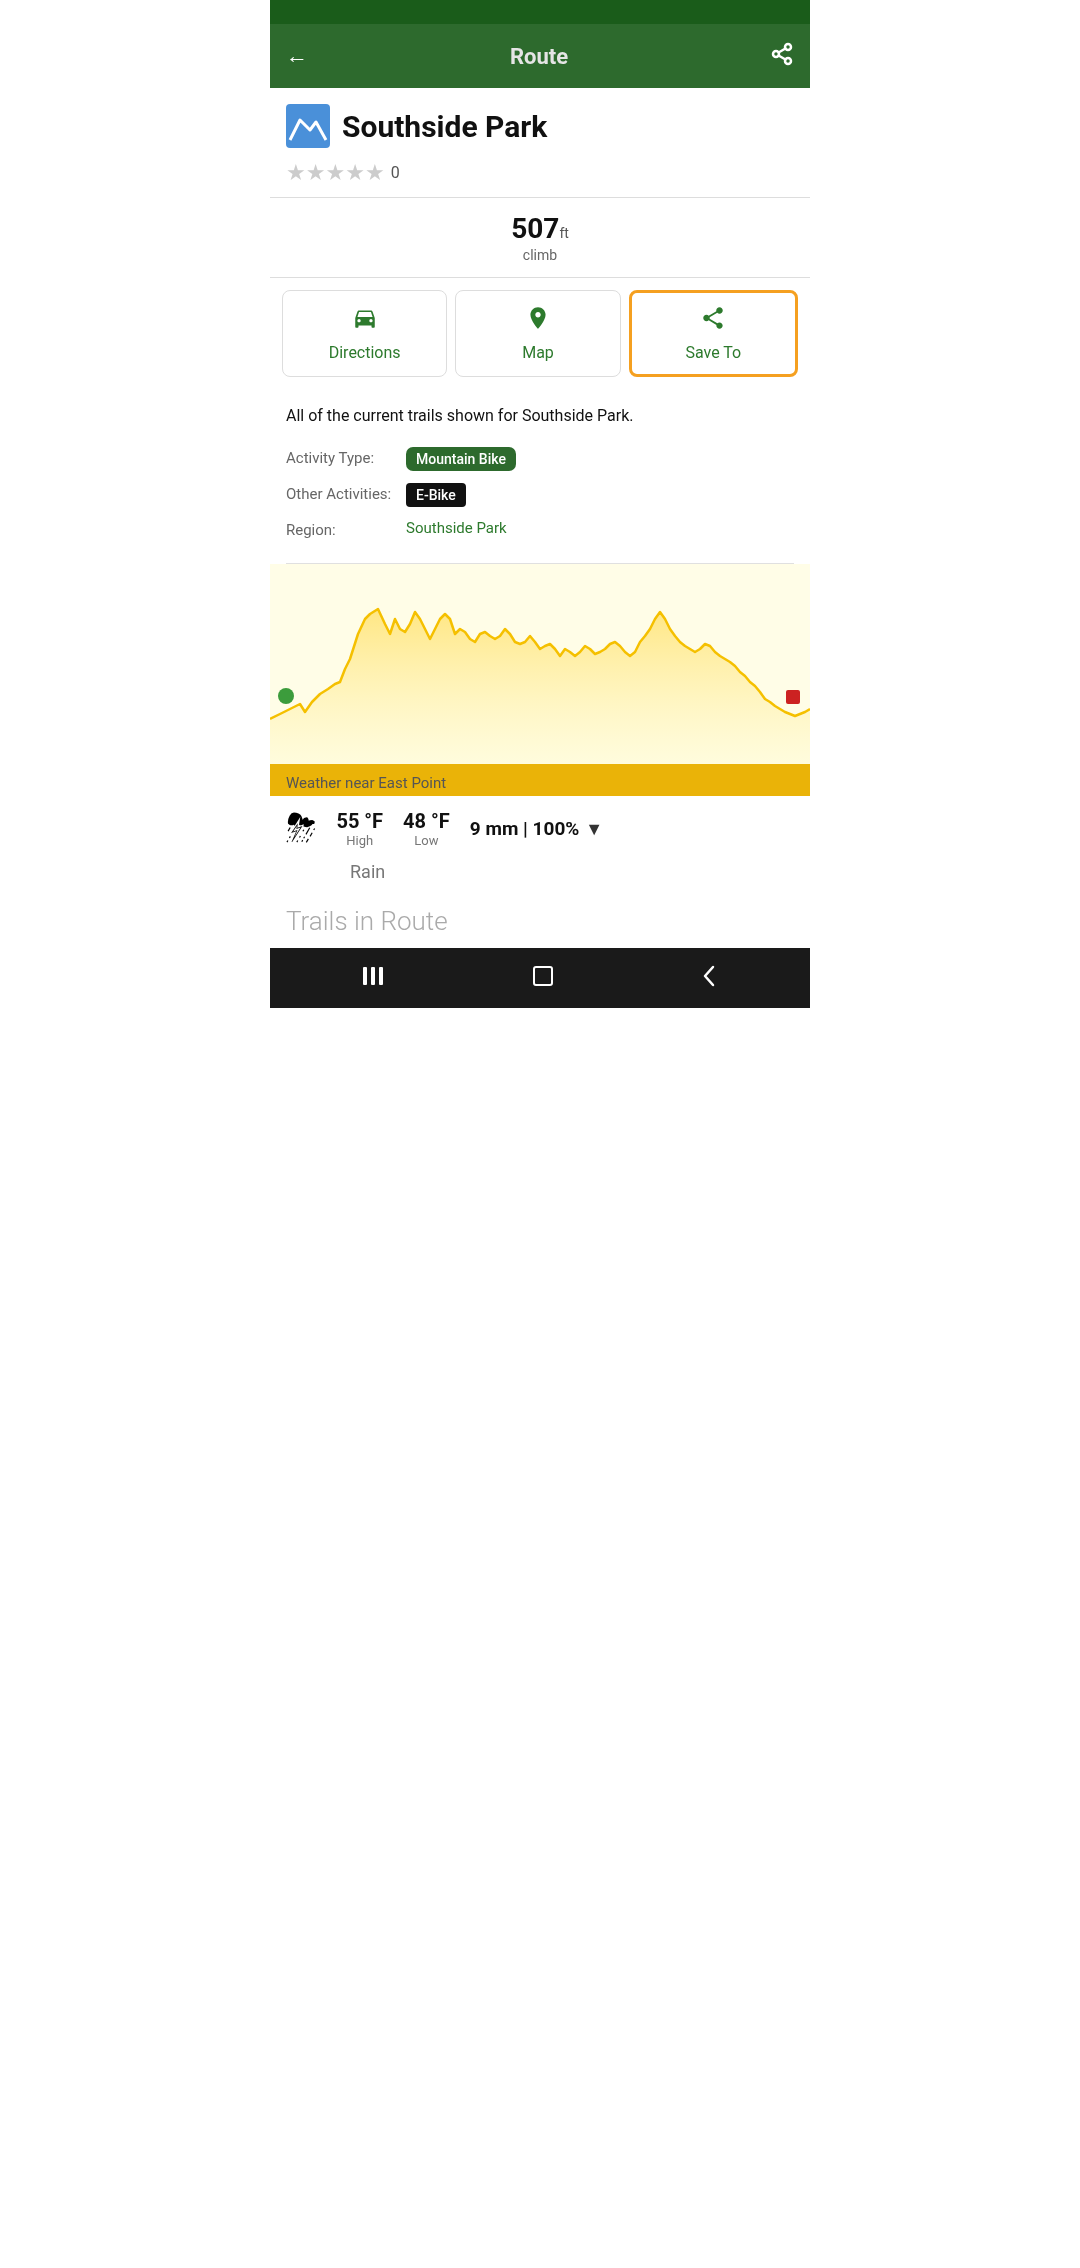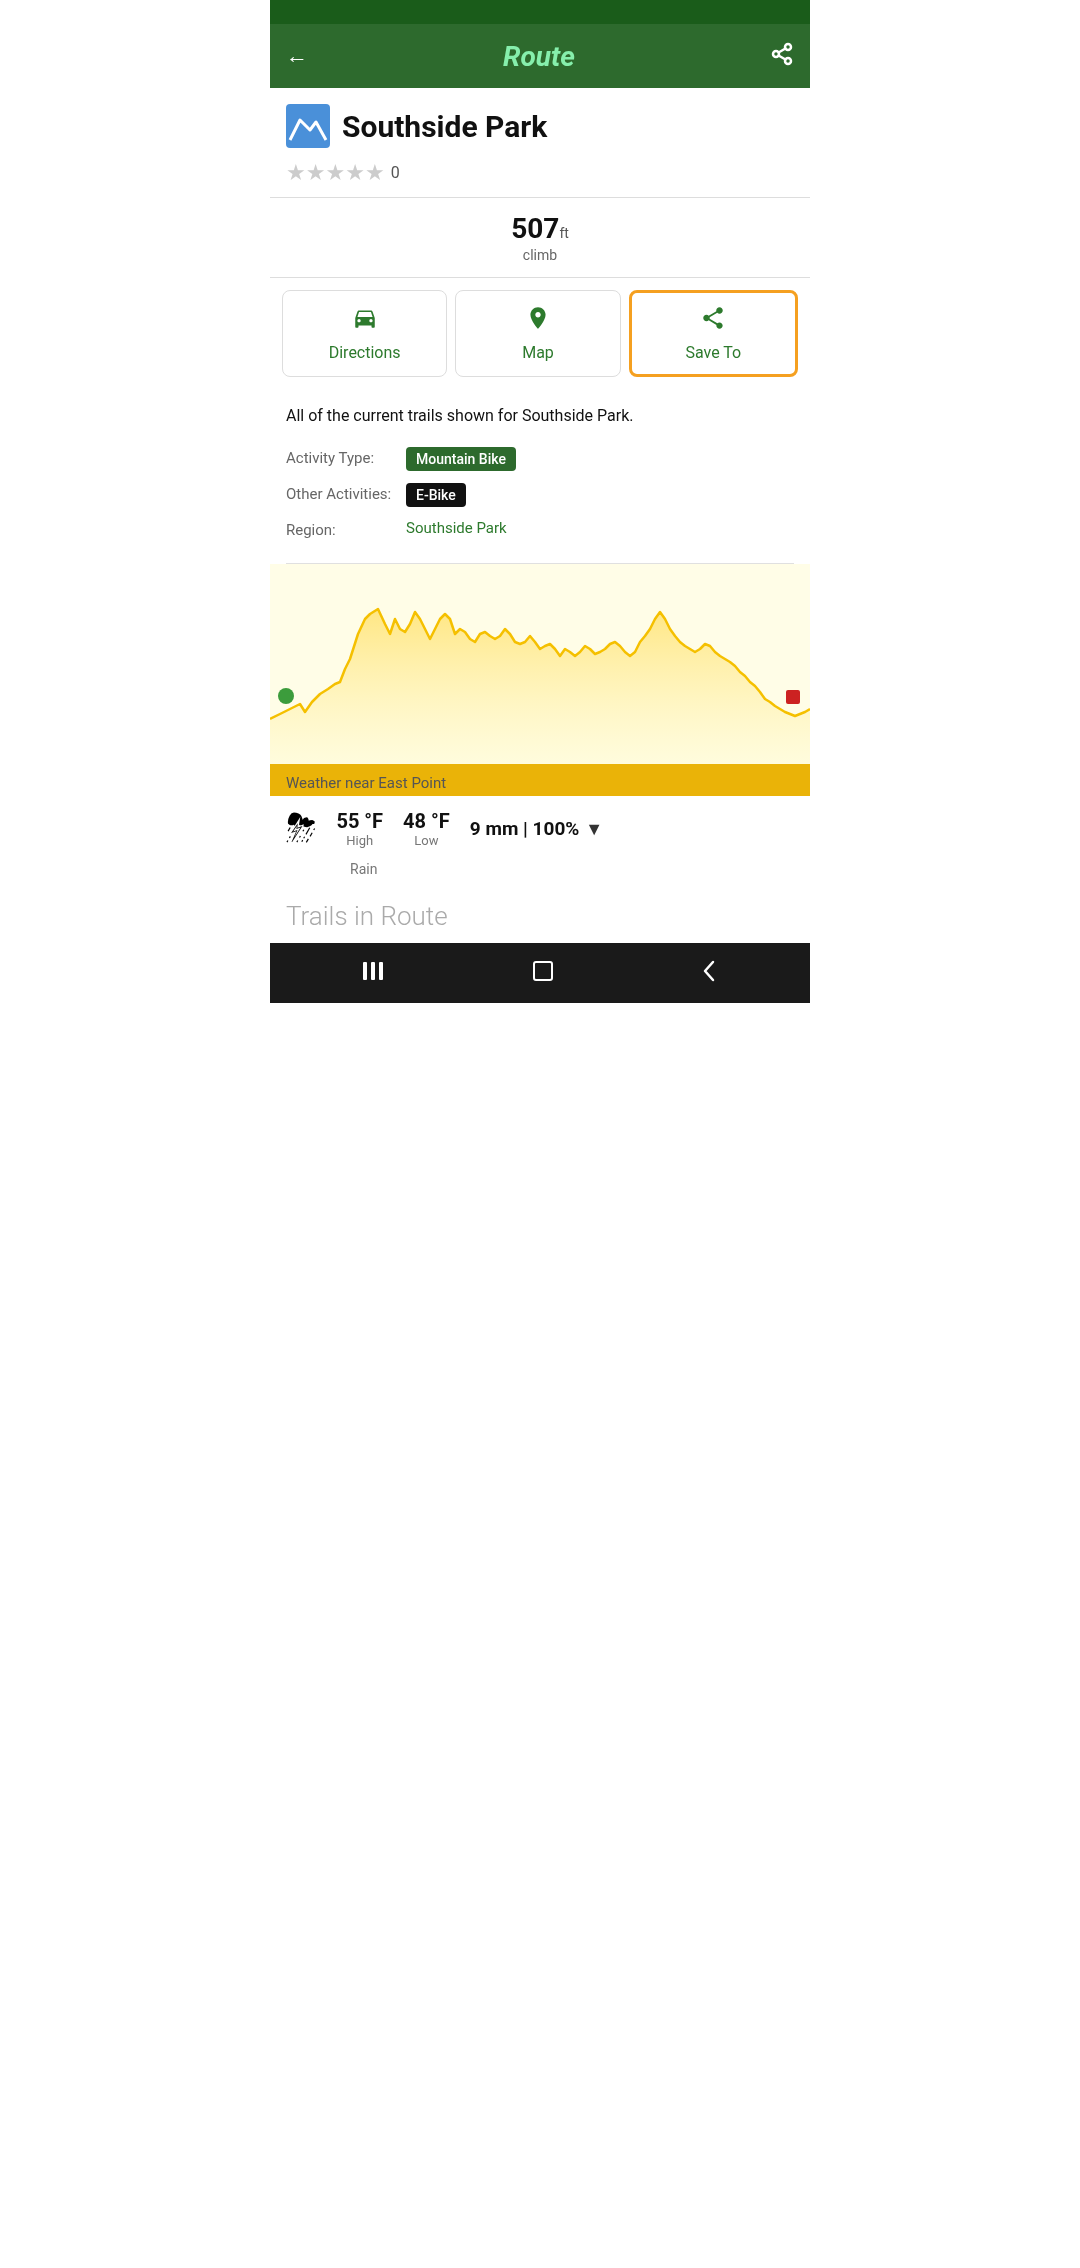--- a/index.html
+++ b/index.html
@@ -22,24 +22,23 @@
     
     .header {
       background: #2d6a2d;
       display: flex;
       align-items: center;
       justify-content: space-between;
       padding: 12px 16px;
       height: 64px;
     }
     .header-title {
-      color: #86efac;
-      font-size: 28px;
+      color: #e5e5e5;
+      font-size: 22px;
       font-weight: bold;
-      font-style: italic;
     }
     .header-icon {
       color: #fff;
       font-size: 22px;
       cursor: pointer;
     }
 
     
     .park-header {
       display: flex;
@@ -168,21 +167,21 @@
     }
     .badge {
       display: inline-block;
       padding: 4px 10px;
       border-radius: 4px;
       font-size: 14px;
       font-weight: 500;
       color: #fff;
       margin-right: 6px;
     }
-    .badge-green { background: #2d6a2d; }
+    .badge-green { background: #2d6a2d; border-radius: 7px; }
     .badge-black { background: #111; }
     .badge-link { color: #2d7a2d; font-size: 15px; }
 
     
     .elevation-section {
       background: #fff;
       padding: 0;
       position: relative;
     }
     .elevation-chart {
@@ -414,21 +413,21 @@
   </div>
   <div class="weather-stat">
     <span class="weather-value">48 °F</span>
     <span class="weather-sublabel">Low</span>
   </div>
   <div class="weather-rain">
     <span class="weather-rain-value">9 mm | 100%</span>
     <span class="dropdown-arrow">▼</span>
   </div>
 </div>
-<div style="padding: 0 16px 4px 80px; color: #777; font-size:14px;">Rain</div>
+<div style="padding: 0 16px 4px 80px; color: #777; font-size:18px;">Rain</div>
 
 <div class="trails-heading">Trails in Route</div>
 
 <div class="bottom-nav">
   <span class="nav-icon">
     <svg width="26" height="22" viewBox="0 0 26 22" fill="white">
       <rect x="2" y="2" width="4" height="18" rx="1"></rect>
       <rect x="10" y="2" width="4" height="18" rx="1"></rect>
       <rect x="18" y="2" width="4" height="18" rx="1"></rect>
     </svg>

